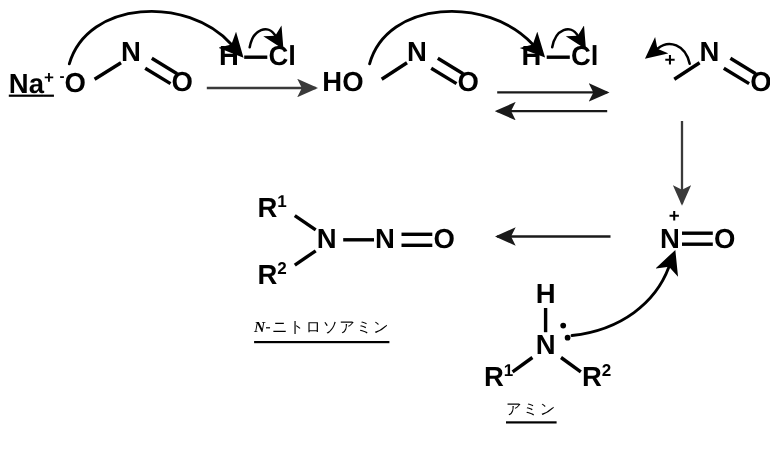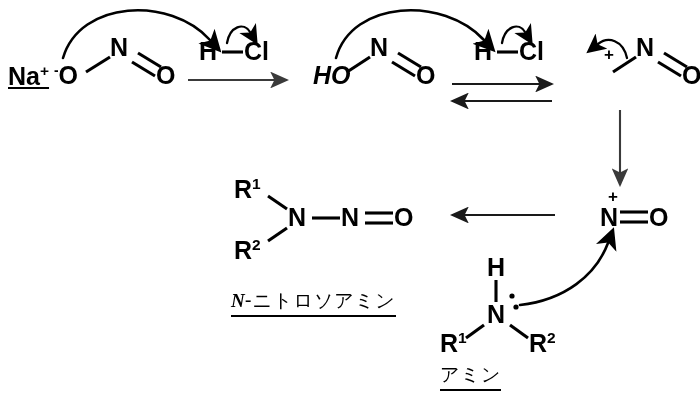--- a/index.html
+++ b/index.html
@@ -39,21 +39,21 @@
     position: absolute;
     font-family: "Liberation Sans", sans-serif;
     font-weight: bold;
     font-size: 17px;
     color: #000000;
     line-height: 1;
   }
   .jp-label {
     position: absolute;
     font-family: "DejaVu Sans", sans-serif;
-    font-size: 19px;
+    font-size: 14px;
     color: #000000;
     white-space: nowrap;
     border-bottom: 2px solid #000000;
     padding-bottom: 3px;
     line-height: 1.15;
     letter-spacing: 1px;
   }
   .jp-label .ital {
     font-style: italic;
     font-family: "Liberation Serif", serif;
@@ -200,21 +200,21 @@
   </div>
   <div class="atom" style="left:54px; top:63px;">
     <span class="sup" style="font-size:0.55em;">-</span><span>O</span>
   </div>
   <div class="atom" style="left:110px; top:35px;">N</div>
   <div class="atom" style="left:156px; top:63px;">O</div>
 
   <div class="atom" style="left:199px; top:39px;">H</div>
   <div class="atom" style="left:244px; top:39px;">Cl</div>
 
-  <div class="atom" style="left:313px; top:63px;font-style:italic;">HO</div>
+  <div class="atom" style="left:293px; top:63px;">HO</div>
   <div class="atom" style="left:370px; top:35px;">N</div>
   <div class="atom" style="left:416px; top:63px;">O</div>
 
   <div class="atom" style="left:474px; top:39px;">H</div>
   <div class="atom" style="left:519px; top:39px;">Cl</div>
 
   <div class="charge" style="left:604px; top:46px;">+</div>
   <div class="atom" style="left:636px; top:35px;">N</div>
   <div class="atom" style="left:682px; top:63px;">O</div>
 
@@ -236,15 +236,15 @@
   </div>
   <div class="atom" style="left:234px; top:237px;">
     <span>R</span><span class="sup">2</span>
   </div>
   <div class="atom" style="left:288px; top:205px;">N</div>
   <div class="atom" style="left:341px; top:205px;">N</div>
   <div class="atom" style="left:394px; top:205px;">O</div>
 
   <div class="jp-label" style="left:231px; top:290px;"><span class="ital">N</span><span>-ニトロソアミン</span></div>
 
-  <div class="jp-label" style="left:440px; top:364px;"><span>アミン</span></div>
+  <div class="jp-label" style="left:460px; top:364px;"><span>アミン</span></div>
 
 </div>
 
 </body></html>

